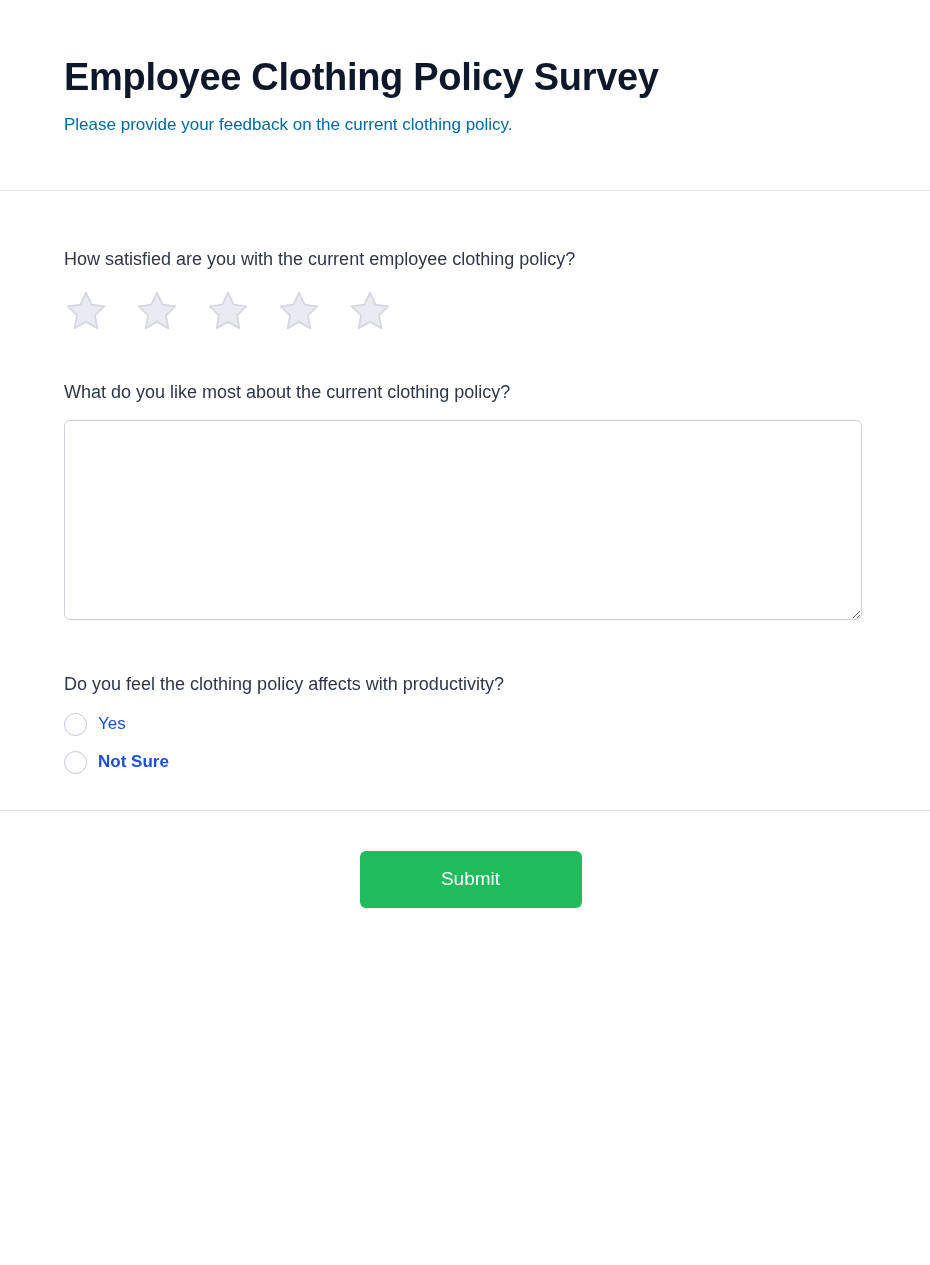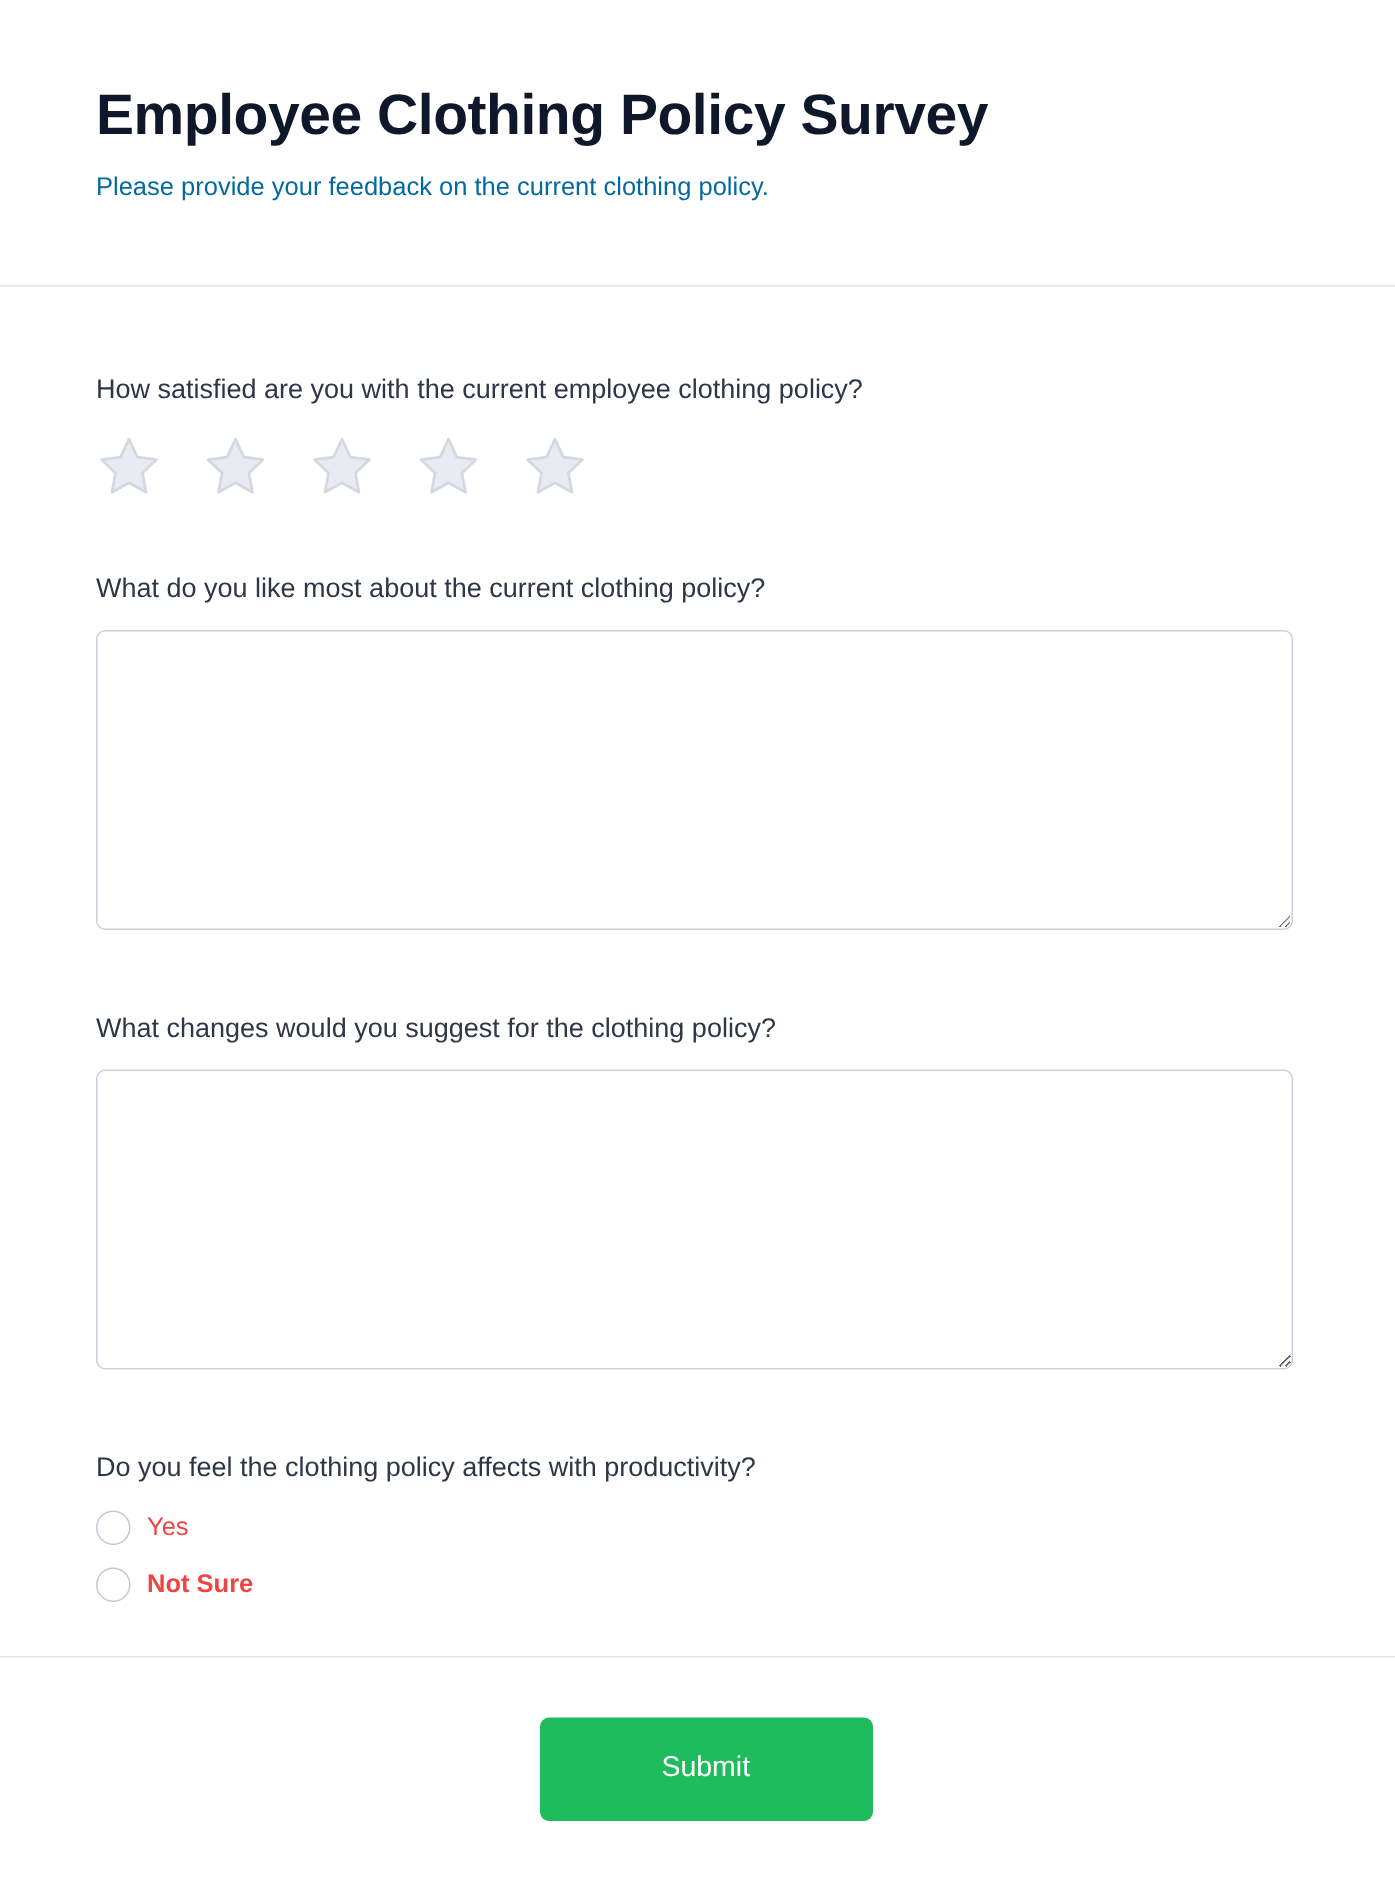--- a/index.html
+++ b/index.html
@@ -79,31 +79,31 @@
   }
   .radio-row:last-child { margin-bottom: 0; font-weight: bold; }
   .radio-circle {
     width: 23px;
     height: 23px;
     border: 1.5px solid #c3c8d4;
     border-radius: 50%;
     background: #ffffff;
     flex: 0 0 auto;
   }
-  .radio-label { font-size: 17px; color: #ef4444; }
+  .radio-label { font-size: 17px; color: #1d4ed8; }
 
   .question.radio-question { margin-bottom: 0; }
 
   
   .form-footer { padding: 40px 53px 51px 64px; }
   .submit-button {
     display: block;
     margin: 0 auto;
     width: 222px;
-    height: 69px;
+    height: 57px;
     background: #1ebc5c;
     color: #ffffff;
     font-family: "Liberation Sans", sans-serif;
     font-size: 19px;
     border: none;
     border-radius: 6px;
     cursor: pointer;
   }
 </style>
 </head>
@@ -149,24 +149,20 @@
             </svg>
         </span>
       </div>
     </section>
 
     <section class="question">
       <div class="q-label">What do you like most about the current clothing policy?</div>
       <textarea aria-label="What do you like most about the current clothing policy?" style=""></textarea>
     </section>
 
-    <section class="question">
-      <div class="q-label">What changes would you suggest for the clothing policy?</div>
-      <textarea aria-label="What changes would you suggest for the clothing policy?" style=""></textarea>
-    </section>
 
     <section class="question radio-question">
       <div class="q-label">Do you feel the clothing policy affects with productivity?</div>
       <div class="radio-group">
         <div class="radio-row">
           <span class="radio-circle"></span>
           <span class="radio-label">Yes</span>
         </div>
         <div class="radio-row">
           <span class="radio-circle"></span>

